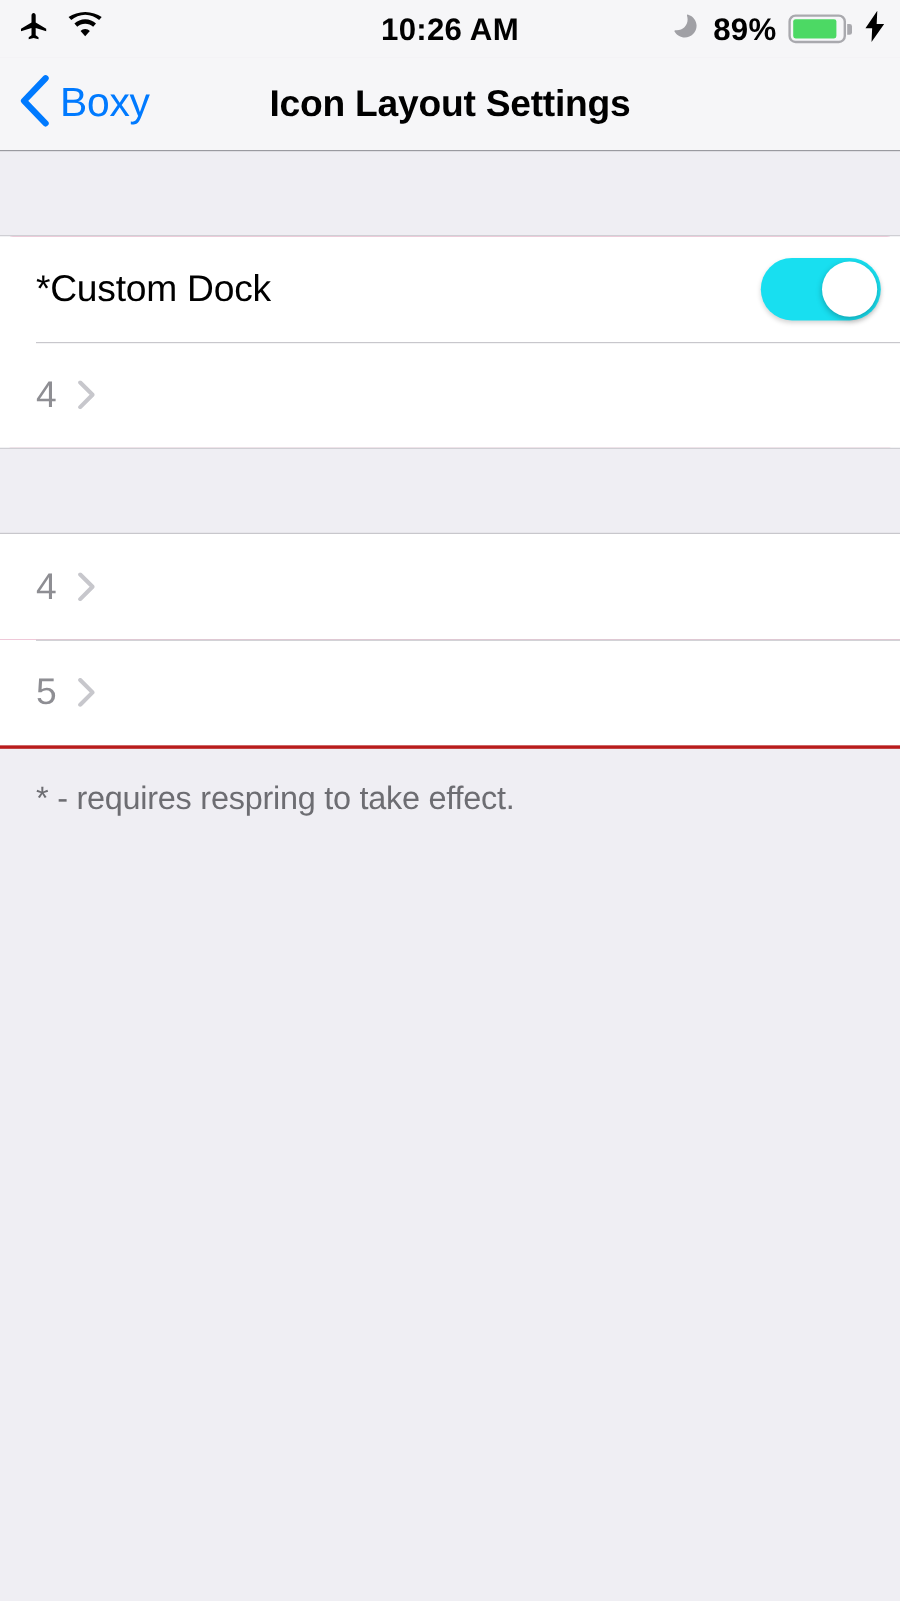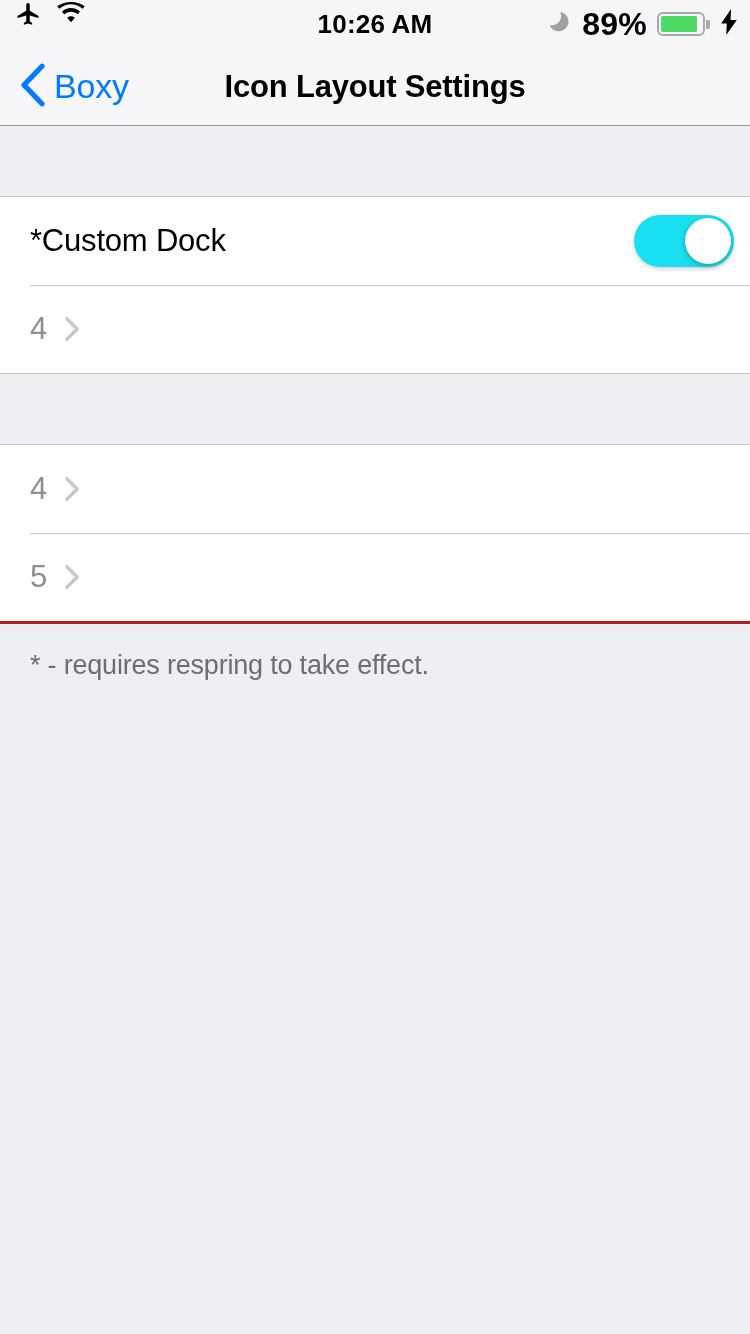--- a/index.html
+++ b/index.html
@@ -21,21 +21,21 @@
     height: 1334px;
     background: #EFEEF3;
   }
 
   
   .status-bar {
     position: relative;
     height: 48px;
     background: #F6F6F8;
     display: flex;
-    align-items: flex-start;
+    align-items: center;
     padding: 0 14px;
     box-sizing: border-box;
   }
   .status-left {
     display: flex;
     align-items: center;
     gap: 14px;
   }
   .status-center {
     position: absolute;
@@ -57,21 +57,21 @@
   .status-right {
     position: absolute;
     right: 12px;
     top: 0;
     height: 48px;
     display: flex;
     align-items: center;
     gap: 10px;
   }
   .battery-pct {
-    font-size: 32px;
+    font-size: 26px;
     font-weight: bold;
     color: #000;
     letter-spacing: 0.2px;
   }
   .battery-wrap {
     display: flex;
     align-items: center;
   }
   .battery-body {
     width: 48px;
@@ -104,23 +104,22 @@
     background: #F6F6F8;
     border-bottom: 1px solid #9A9AA0;
     display: flex;
     align-items: center;
     box-sizing: border-box;
   }
   .nav-back {
     display: flex;
     align-items: center;
     gap: 8px;
-    padding-left: 0;
+    padding-left: 16px;
     cursor: pointer;
-    margin-left: 20px;
   }
   .nav-back-label {
     font-size: 34px;
     color: #007AFF;
     letter-spacing: -0.2px;
   }
   .nav-title {
     position: absolute;
     left: 0;
     right: 0;

